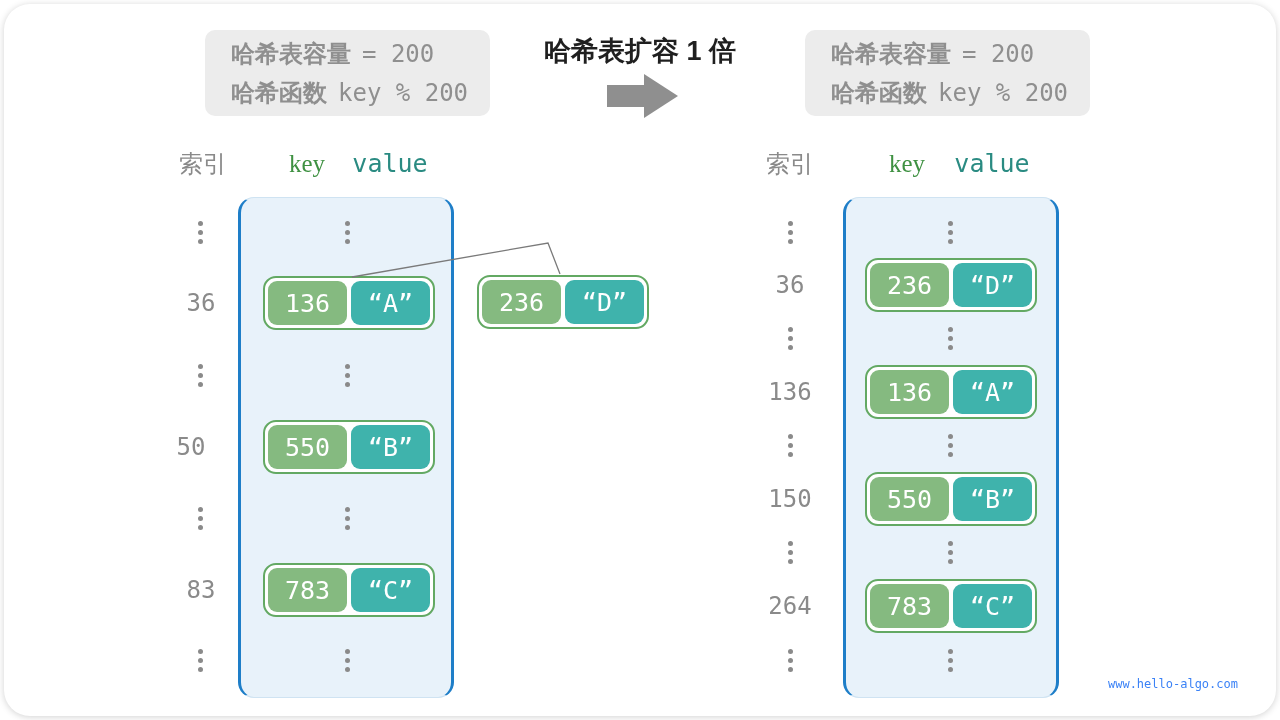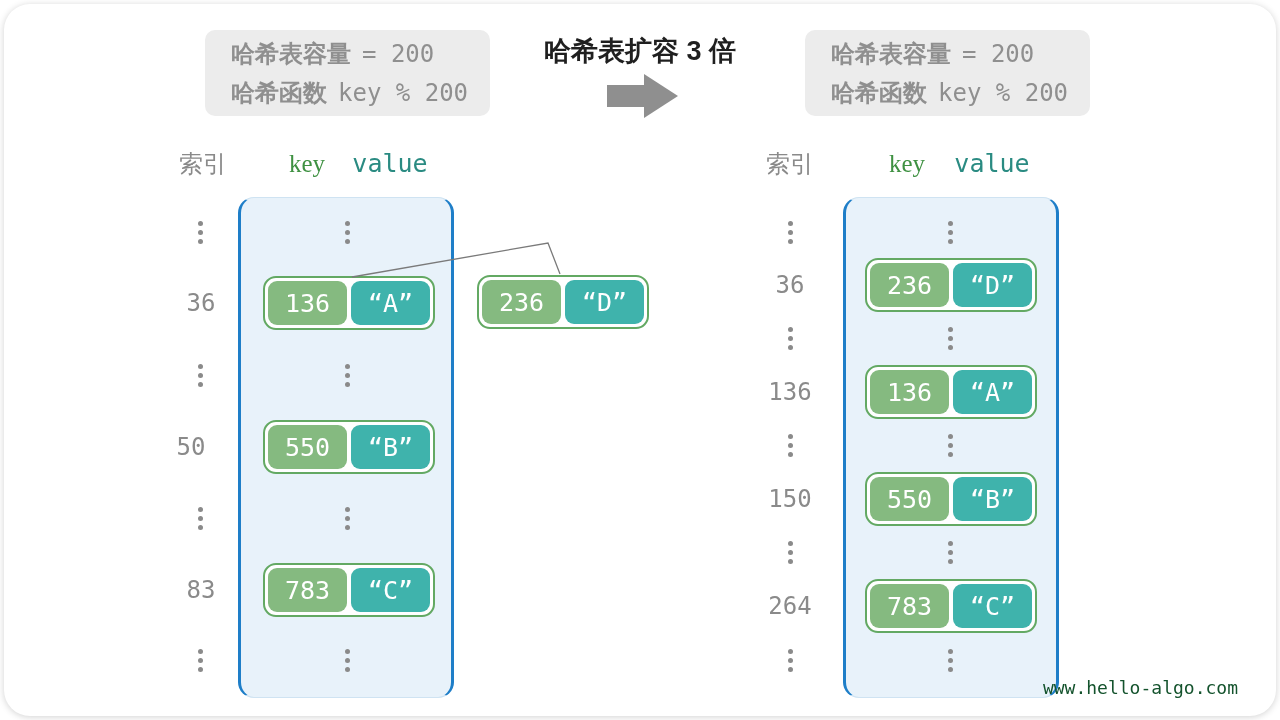--- a/index.html
+++ b/index.html
@@ -62,41 +62,41 @@
   .dots i { width:5px; height:5px; border-radius:50%; background:#8a8a8a; }
   
   .collision-label {
     position:absolute; left:465px; top:203px; width:170px; text-align:center;
     font-size:27px; font-weight:700; color:#e60f0f; white-space:nowrap;
   }
   .collision-lines { position:absolute; left:330px; top:230px; }
   
   .watermark {
     position:absolute; left:1020px; top:677px; width:218px; text-align:right;
-    font-family:"DejaVu Sans Mono", monospace; font-size:18px; color:#14532d;
+    font-family:"DejaVu Sans Mono", monospace; font-size:12px; color:#3b82f6;
   }
 </style>
 </head>
 <body>
 
 <div class="stage">
   <div class="frame"></div>
 
   <div class="spec-box" style="left:205px">
     <div class="spec-line">
       <span class="spec-label">哈希表容量</span>
       <span class="spec-value">= 200</span>
     </div>
     <div class="spec-line">
       <span class="spec-label">哈希函数</span>
       <span class="spec-value">key % 200</span>
     </div>
   </div>
 
-  <div class="main-title">哈希表扩容 3 倍</div>
+  <div class="main-title">哈希表扩容 1 倍</div>
   <div class="arrow">
     <span class="arrow-tail"></span>
     <span class="arrow-head"></span>
   </div>
 
   <div class="spec-box" style="left:805px">
     <div class="spec-line">
       <span class="spec-label">哈希表容量</span>
       <span class="spec-value">= 200</span>
     </div>

